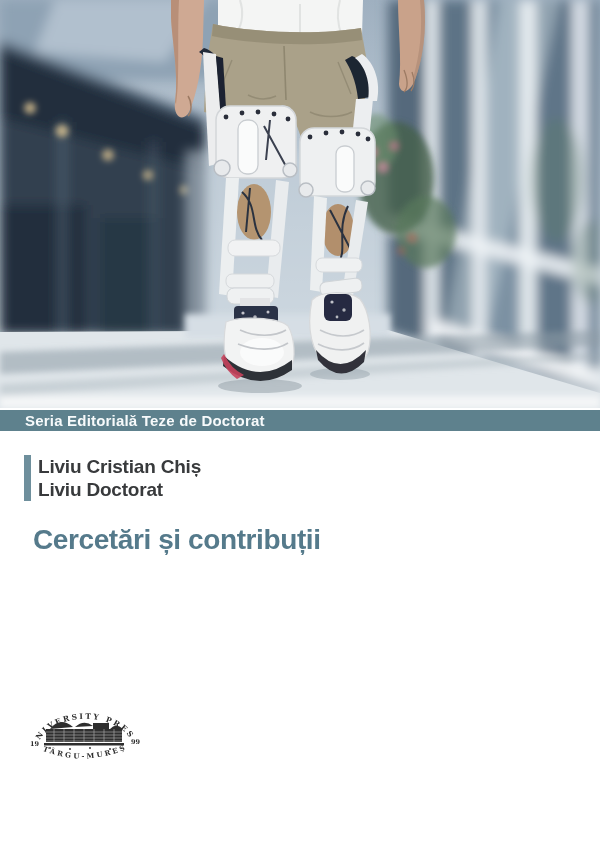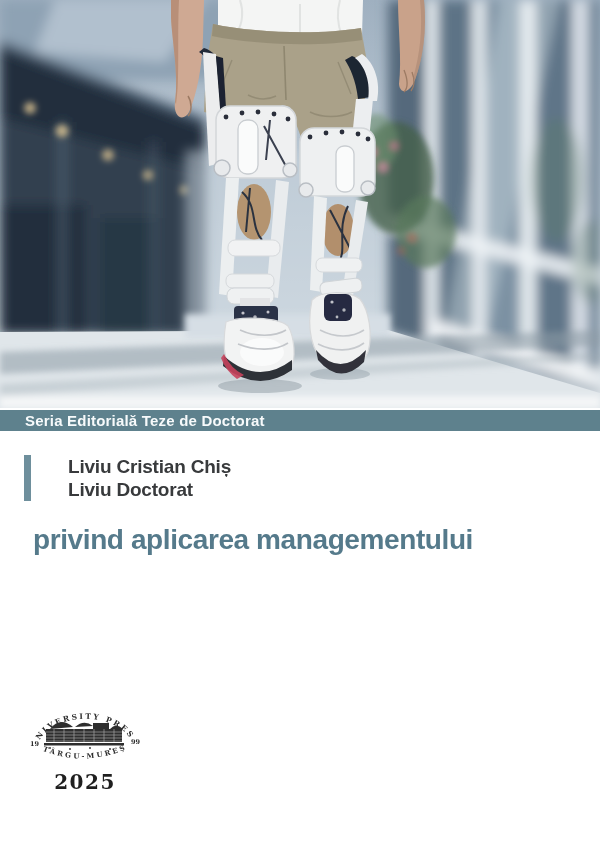--- a/index.html
+++ b/index.html
@@ -12,21 +12,21 @@
   .banner{
     position:absolute;top:410px;left:0;width:600px;height:21px;
     background:var(--banner-bg,#5e818d);
     display:flex;align-items:center;box-sizing:border-box;padding-left:25px;
   }
   .banner span{
     color:var(--banner-fg,#f7fafb);font-size:15px;font-weight:bold;letter-spacing:.2px;
   }
   .authors{position:absolute;top:455px;left:24px;display:flex;align-items:stretch;}
   .authors .bar{width:7px;background:var(--accent-bar,#6e8f9c);margin-right:7px;}
-  .authors .names{display:flex;flex-direction:column;justify-content:center;margin-left:30px;}
+  .authors .names{display:flex;flex-direction:column;justify-content:center;}
   .authors .names div{
     font-size:19px;font-weight:bold;line-height:23px;color:var(--authors-fg,#383a3c);
     letter-spacing:-0.2px;
   }
   .title{
     position:absolute;top:522px;left:33px;width:520px;
     font-size:28px;font-weight:bold;line-height:35px;
     color:var(--title-fg,#557a8b);letter-spacing:-0.4px;
   }
   .publisher{position:absolute;left:26px;top:698px;width:118px;text-align:center;}
@@ -235,21 +235,21 @@
 
   <div class="authors">
     <div class="bar"></div>
     <div class="names">
       <div>Liviu Cristian Chiș</div>
       <div>Liviu Doctorat</div>
     </div>
   </div>
 
   <div class="title">
-    <div>privind aplicarea managementului</div>
+    <div>Cercetări și contribuții</div>
   </div>
 
   <div class="publisher">
     <svg width="118" height="76" viewBox="0 0 118 76" role="img">
       <defs>
         <path id="arcTop" d="M 13,44 A 48,31 0 0 1 105,42"></path>
         <path id="arcBot" d="M 15,52 Q 59,70 103,50"></path>
       </defs>
       <text class="stamp-text" font-size="7.5" letter-spacing="2.2" font-weight="bold">
         <textPath href="#arcTop" startOffset="50%" text-anchor="middle">UNIVERSITY PRESS</textPath>
@@ -279,16 +279,15 @@
             <line x1="78" y1="31" x2="78" y2="44"></line>
           <line x1="88" y1="31" x2="88" y2="44"></line>
         </g>
         <rect x="18" y="45" width="80" height="2.5" fill="#2e2e2e"></rect>
         <circle cx="24" cy="50" r="0.9" fill="#2e2e2e"></circle>
           <circle cx="44" cy="51" r="0.9" fill="#2e2e2e"></circle>
         <circle cx="64" cy="50" r="0.9" fill="#2e2e2e"></circle>
           <circle cx="84" cy="51" r="0.9" fill="#2e2e2e"></circle>
       </g>
     </svg>
-    <div class="year">2025</div>
   </div>
 
 </div>
 
 </body></html>

